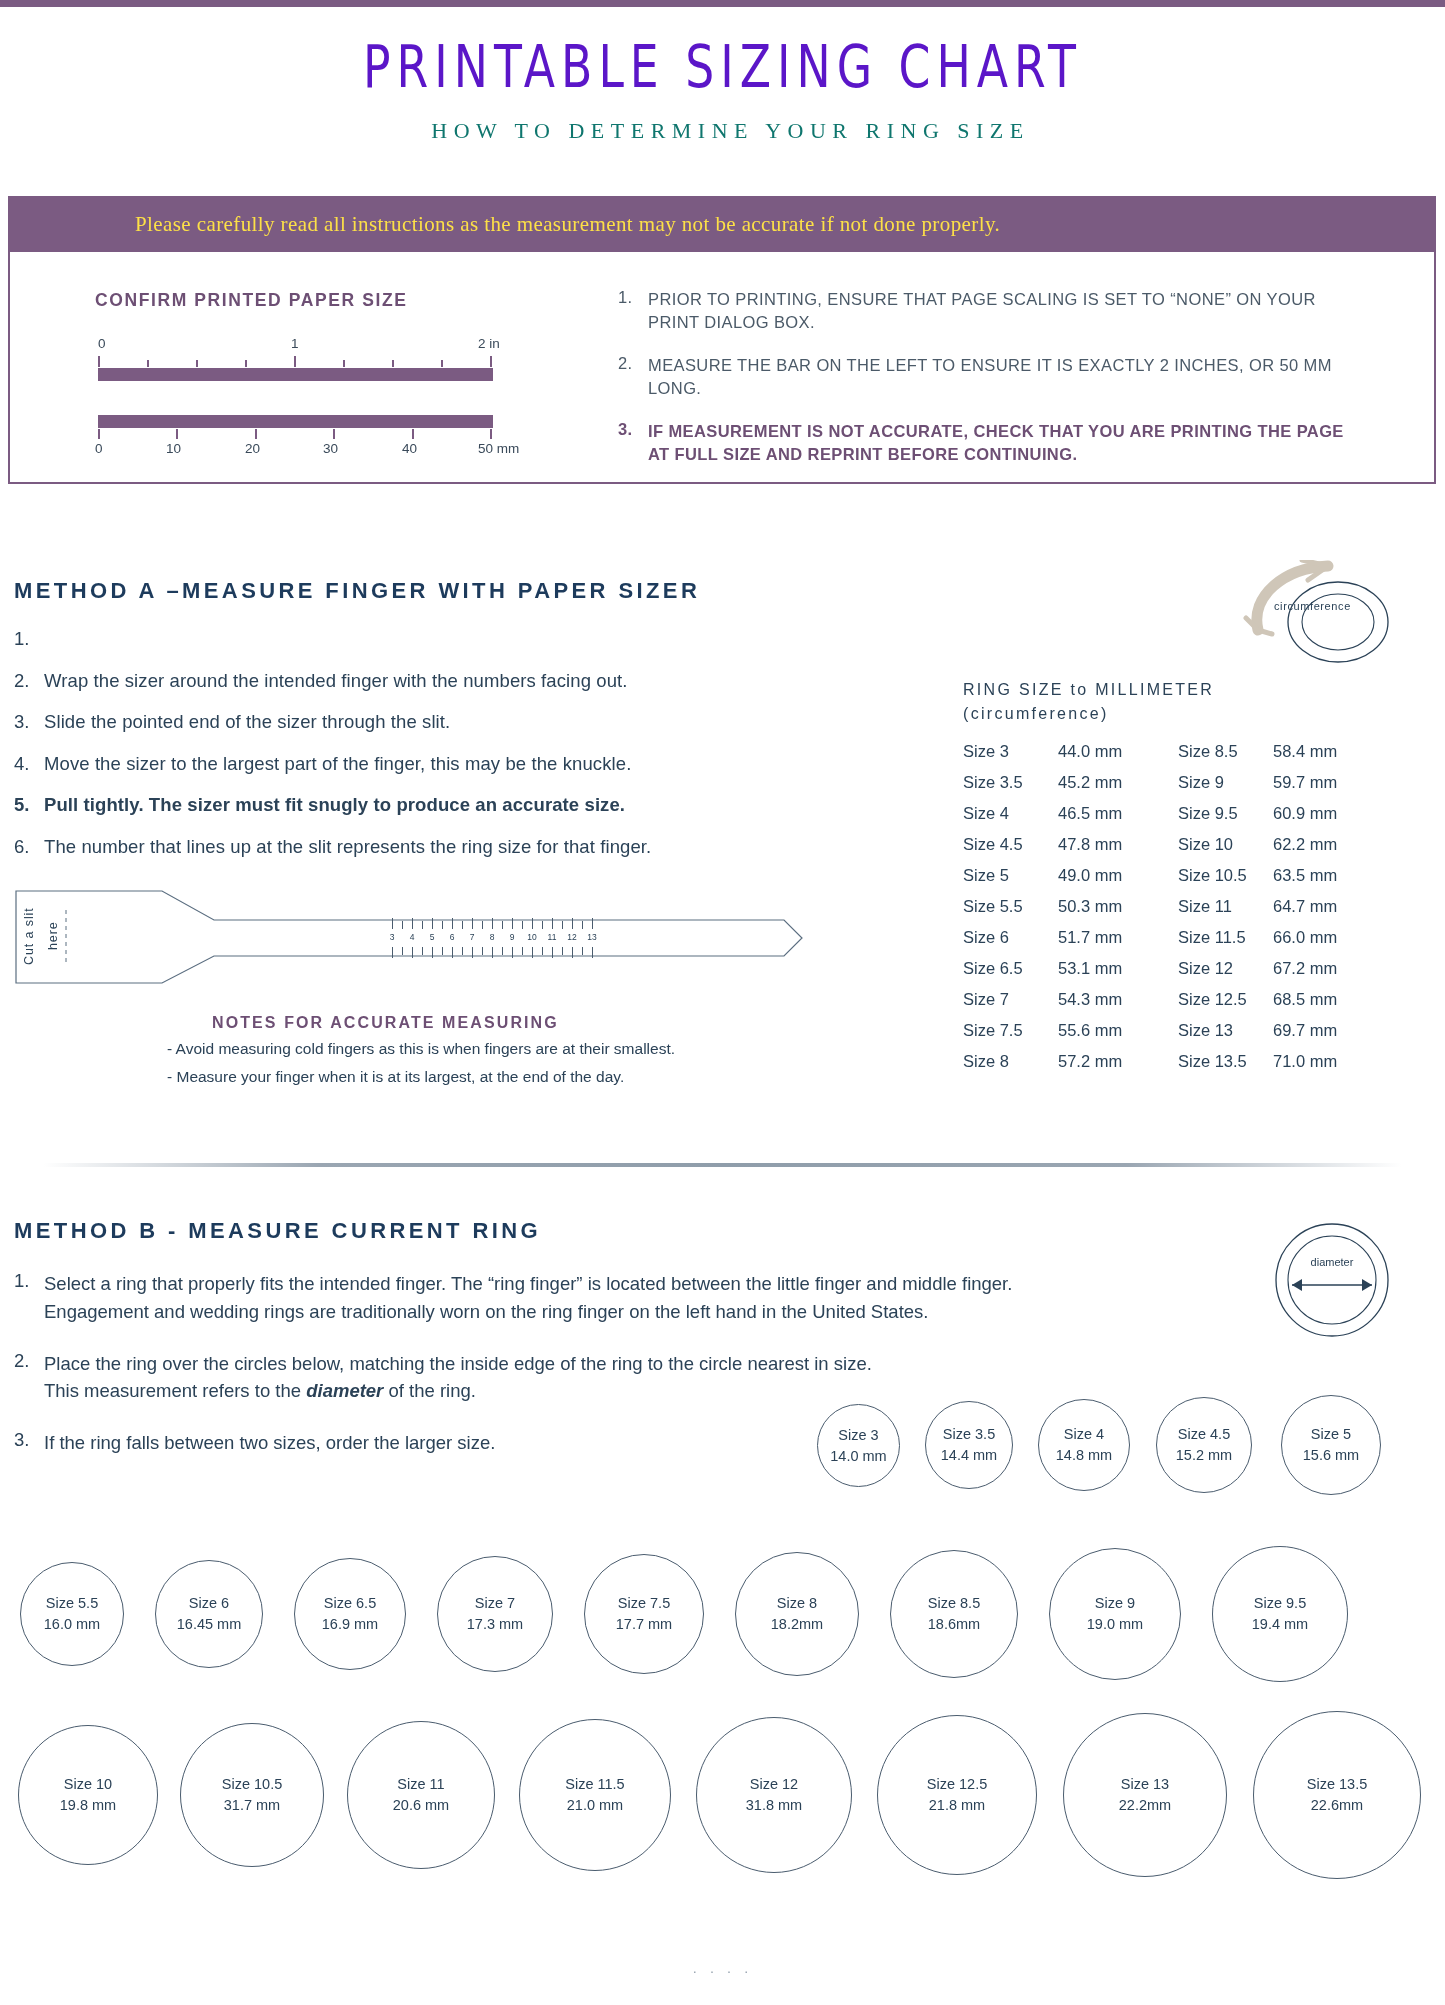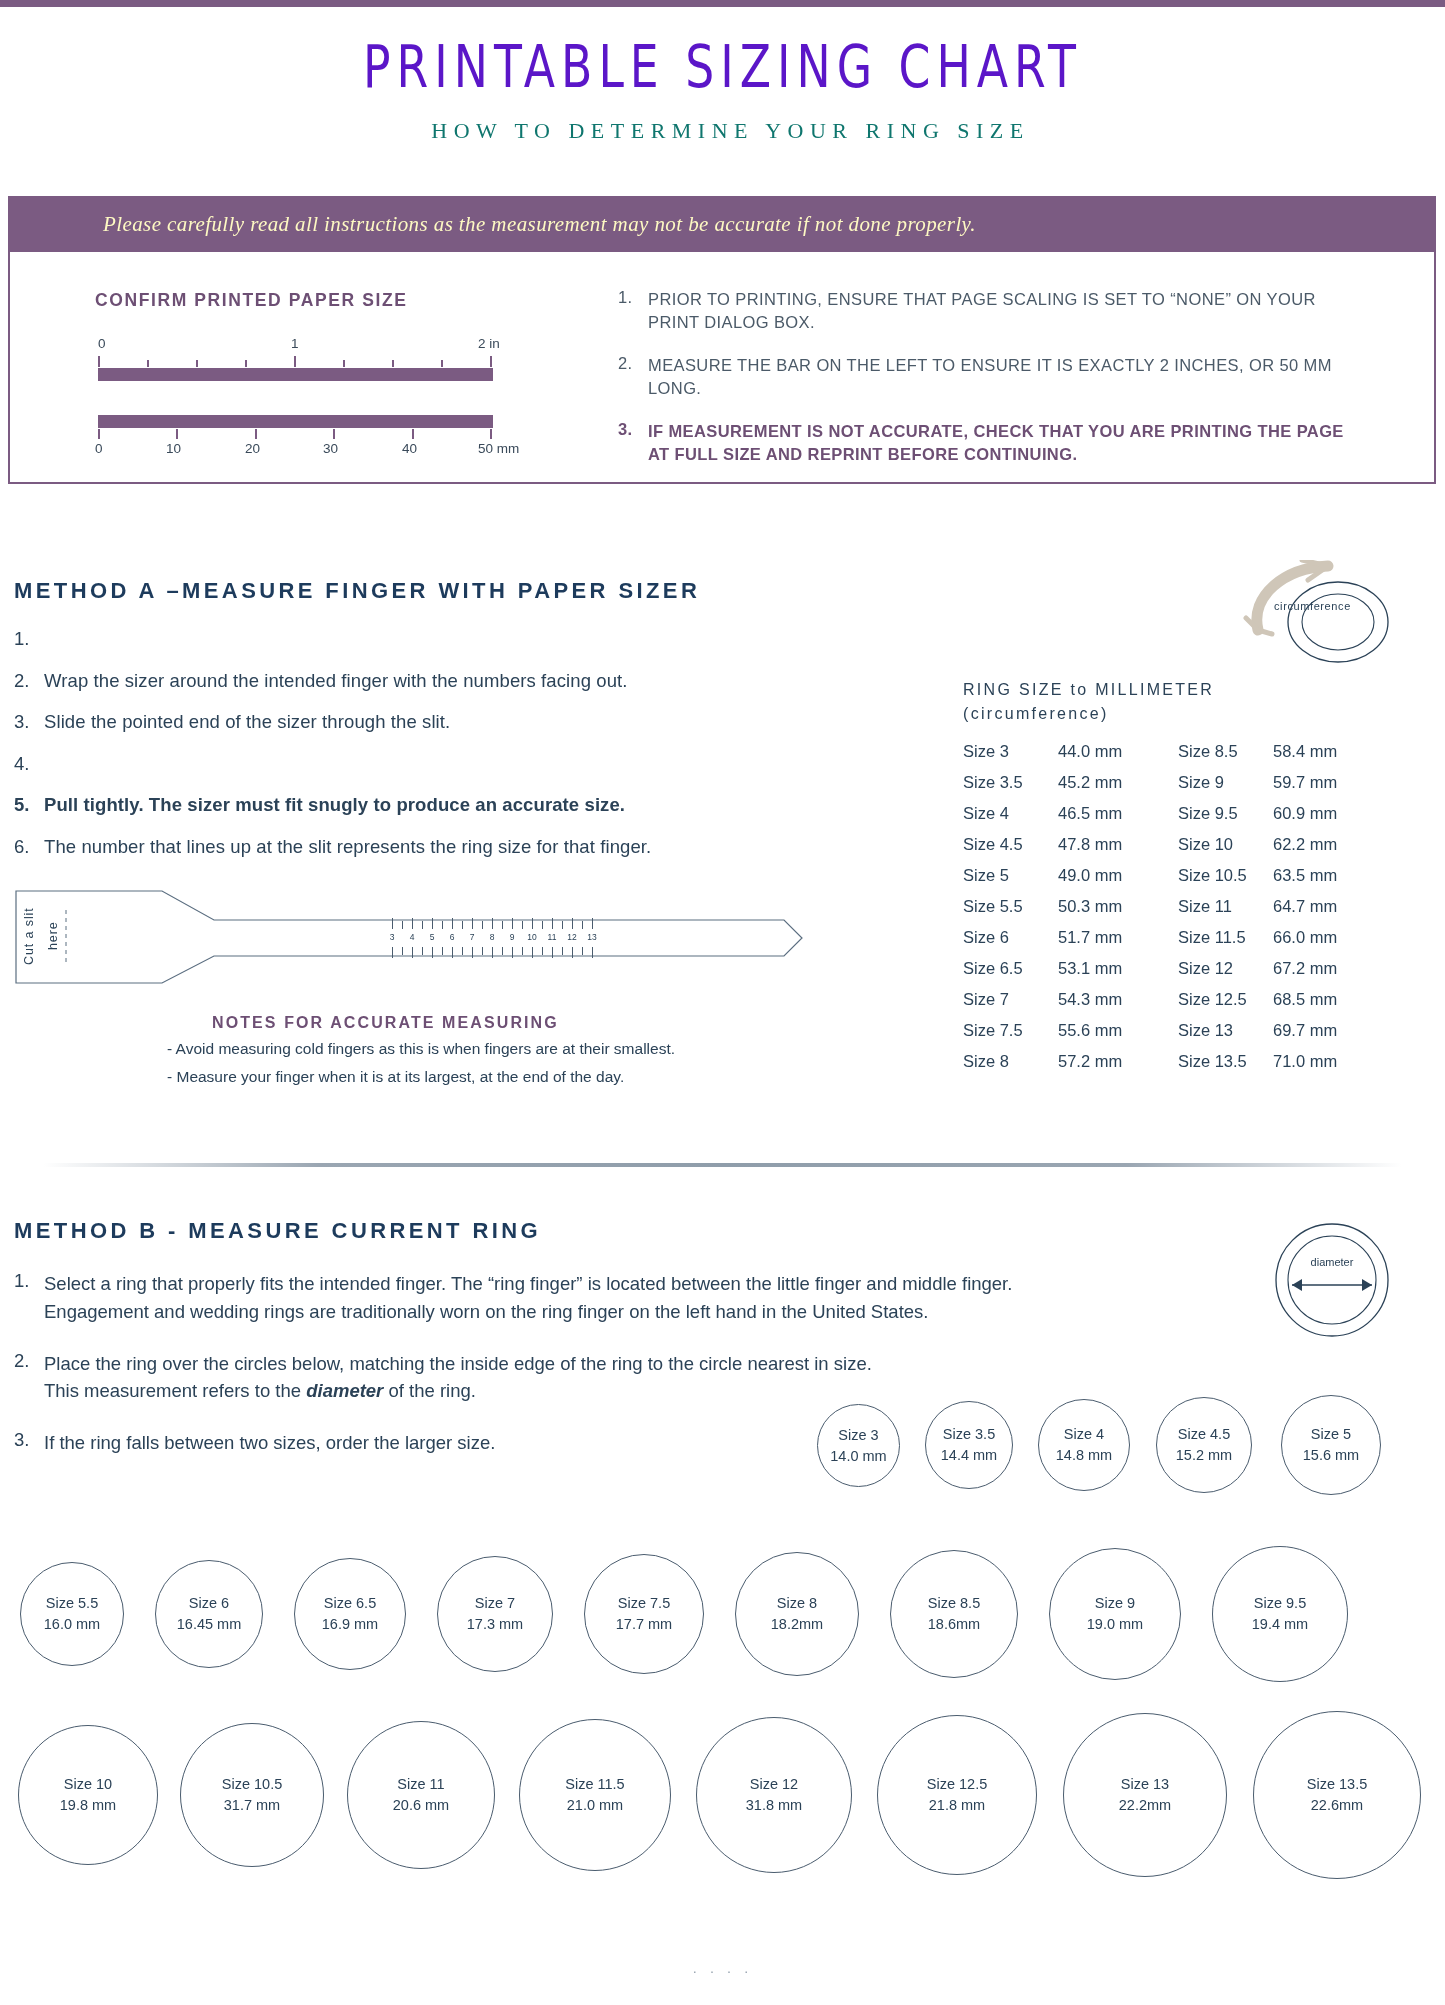--- a/index.html
+++ b/index.html
@@ -43,25 +43,25 @@
   .banner-wrap {
     position: absolute; left: 8px; top: 196px; width: 1428px;
   }
   .banner {
     background: #7b5b82;
     height: 56px;
     display: flex; align-items: center;
     padding-left: 95px;
   }
   .banner-text {
-    color: #fef9c3;
+    color: #fde047;
     font-size: 21px;
-    font-style: italic;
     font-family: "Liberation Serif", serif;
     letter-spacing: 0.4px;
+    margin-left: 32px;
   }
   .infobox {
     border: 2.5px solid #7b5b82;
     border-top: none;
     height: 232px;
     position: relative;
     background: #fff;
   }
 
   
@@ -255,20 +255,21 @@
     <div class="aitem">
       <div class="anum">2.</div>
       <div class="atxt">Wrap the sizer around the intended finger with the numbers facing out.</div>
     </div>
     <div class="aitem">
       <div class="anum">3.</div>
       <div class="atxt">Slide the pointed end of the sizer through the slit.</div>
     </div>
     <div class="aitem">
       <div class="anum">4.</div>
+      <div class="atxt">Move the sizer to the largest part of the finger, this may be the knuckle.</div>
     </div>
     <div class="aitem bold">
       <div class="anum">5.</div>
       <div class="atxt">Pull tightly. The sizer must fit snugly to produce an accurate size.</div>
     </div>
     <div class="aitem">
       <div class="anum">6.</div>
       <div class="atxt">The number that lines up at the slit represents the ring size for that finger.</div>
     </div>
   </div>

